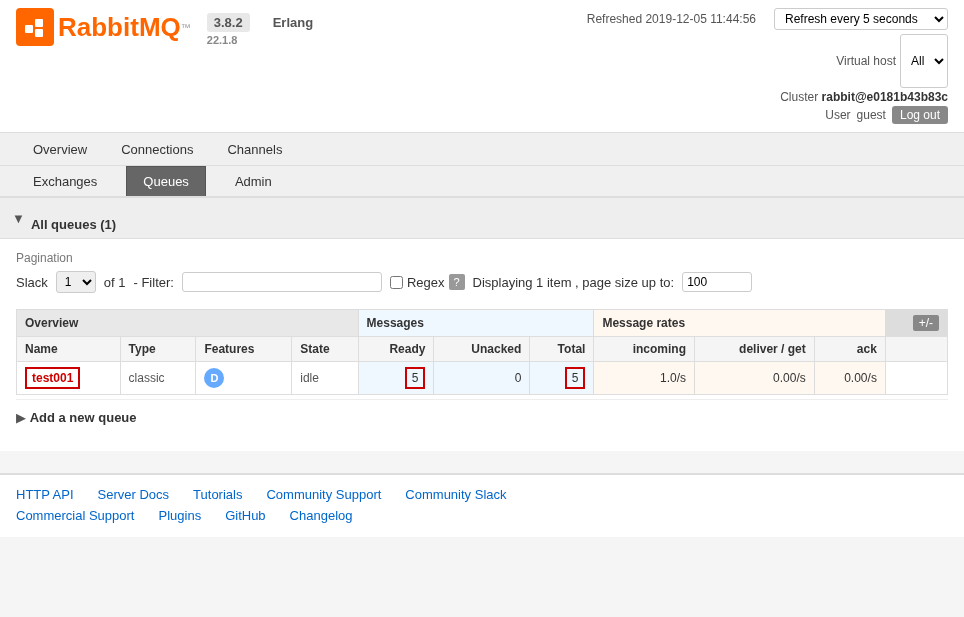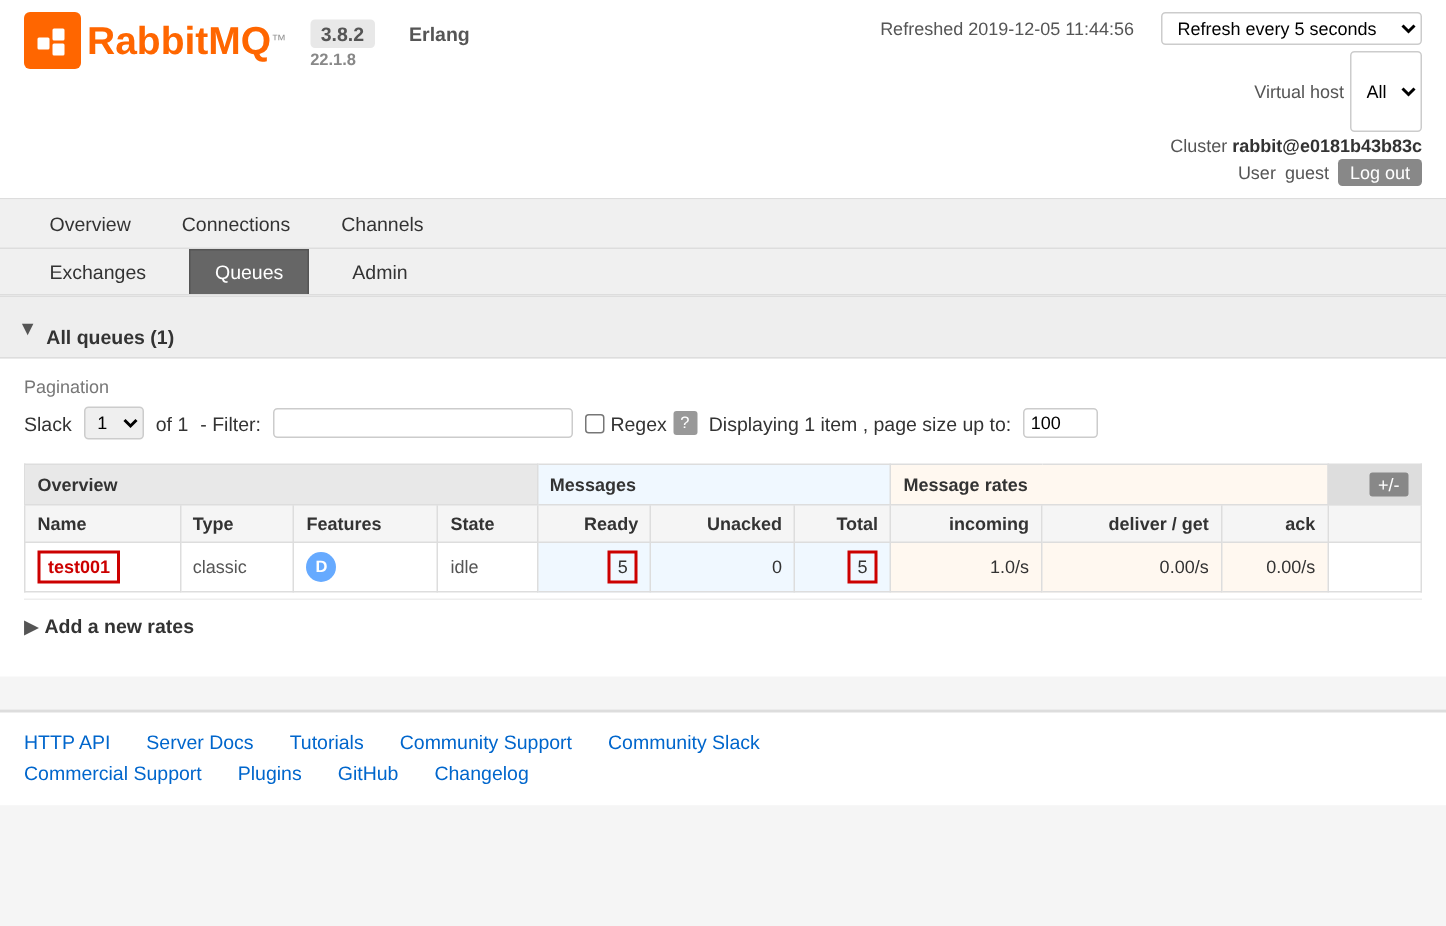--- a/index.html
+++ b/index.html
@@ -42,21 +42,21 @@
 
     
     .pagination-area { padding: 12px 0 8px; }
     .pagination-label { font-size: 12px; color: #777; margin-bottom: 6px; }
     .pagination-controls { display: flex; align-items: center; gap: 8px; font-size: 13px; flex-wrap: wrap; }
     .page-select { border: 1px solid #ccc; border-radius: 3px; padding: 2px 4px; font-size: 12px; width: 40px; }
     .filter-input { border: 1px solid #ccc; border-radius: 3px; padding: 2px 6px; font-size: 12px; width: 200px; }
     .regex-area { display: flex; align-items: center; gap: 4px; }
     .regex-checkbox { cursor: pointer; }
     .regex-help { display: inline-block; width: 16px; height: 16px; background: #999; color: white; border-radius: 2px; text-align: center; line-height: 16px; font-size: 11px; cursor: pointer; }
-    .page-size-input { border: 1px solid #ccc; border-radius: 3px; padding: 2px 4px; font-size: 12px; width: 50px; }
+    .page-size-input { border: 1px solid #ccc; border-radius: 3px; padding: 2px 4px; font-size: 12px; width: 70px; }
 
     
     .queues-table { width: 100%; border-collapse: collapse; margin-top: 8px; font-size: 12px; }
     .table-section-header { background: #e8e8e8; }
     .table-section-header td { padding: 4px 8px; font-weight: bold; font-size: 12px; border: 1px solid #ddd; }
     .col-header-row td { padding: 5px 8px; font-weight: bold; border: 1px solid #ddd; background: #f5f5f5; vertical-align: bottom; }
     .queues-table td { padding: 5px 8px; border: 1px solid #ddd; }
 
     .plus-minus { background: #888; color: white; border: none; border-radius: 2px; padding: 1px 6px; font-size: 12px; cursor: pointer; float: right; }
 
@@ -216,21 +216,21 @@
         <td class="col-rates align-right">1.0/s</td>
         <td class="col-rates align-right">0.00/s</td>
         <td class="col-rates align-right">0.00/s</td>
         <td></td>
       </tr>
     </tbody>
   </table>
 
   <div class="add-queue">
     <span class="add-queue-arrow">▶</span>
-    <span class="add-queue-label">Add a new rates</span>
+    <span class="add-queue-label">Add a new queue</span>
   </div>
 
 </div>
 
 <div class="footer">
   <div class="footer-row">
     <a class="footer-link">HTTP API</a>
     <a class="footer-link">Server Docs</a>
     <a class="footer-link">Tutorials</a>
     <a class="footer-link">Community Support</a>

